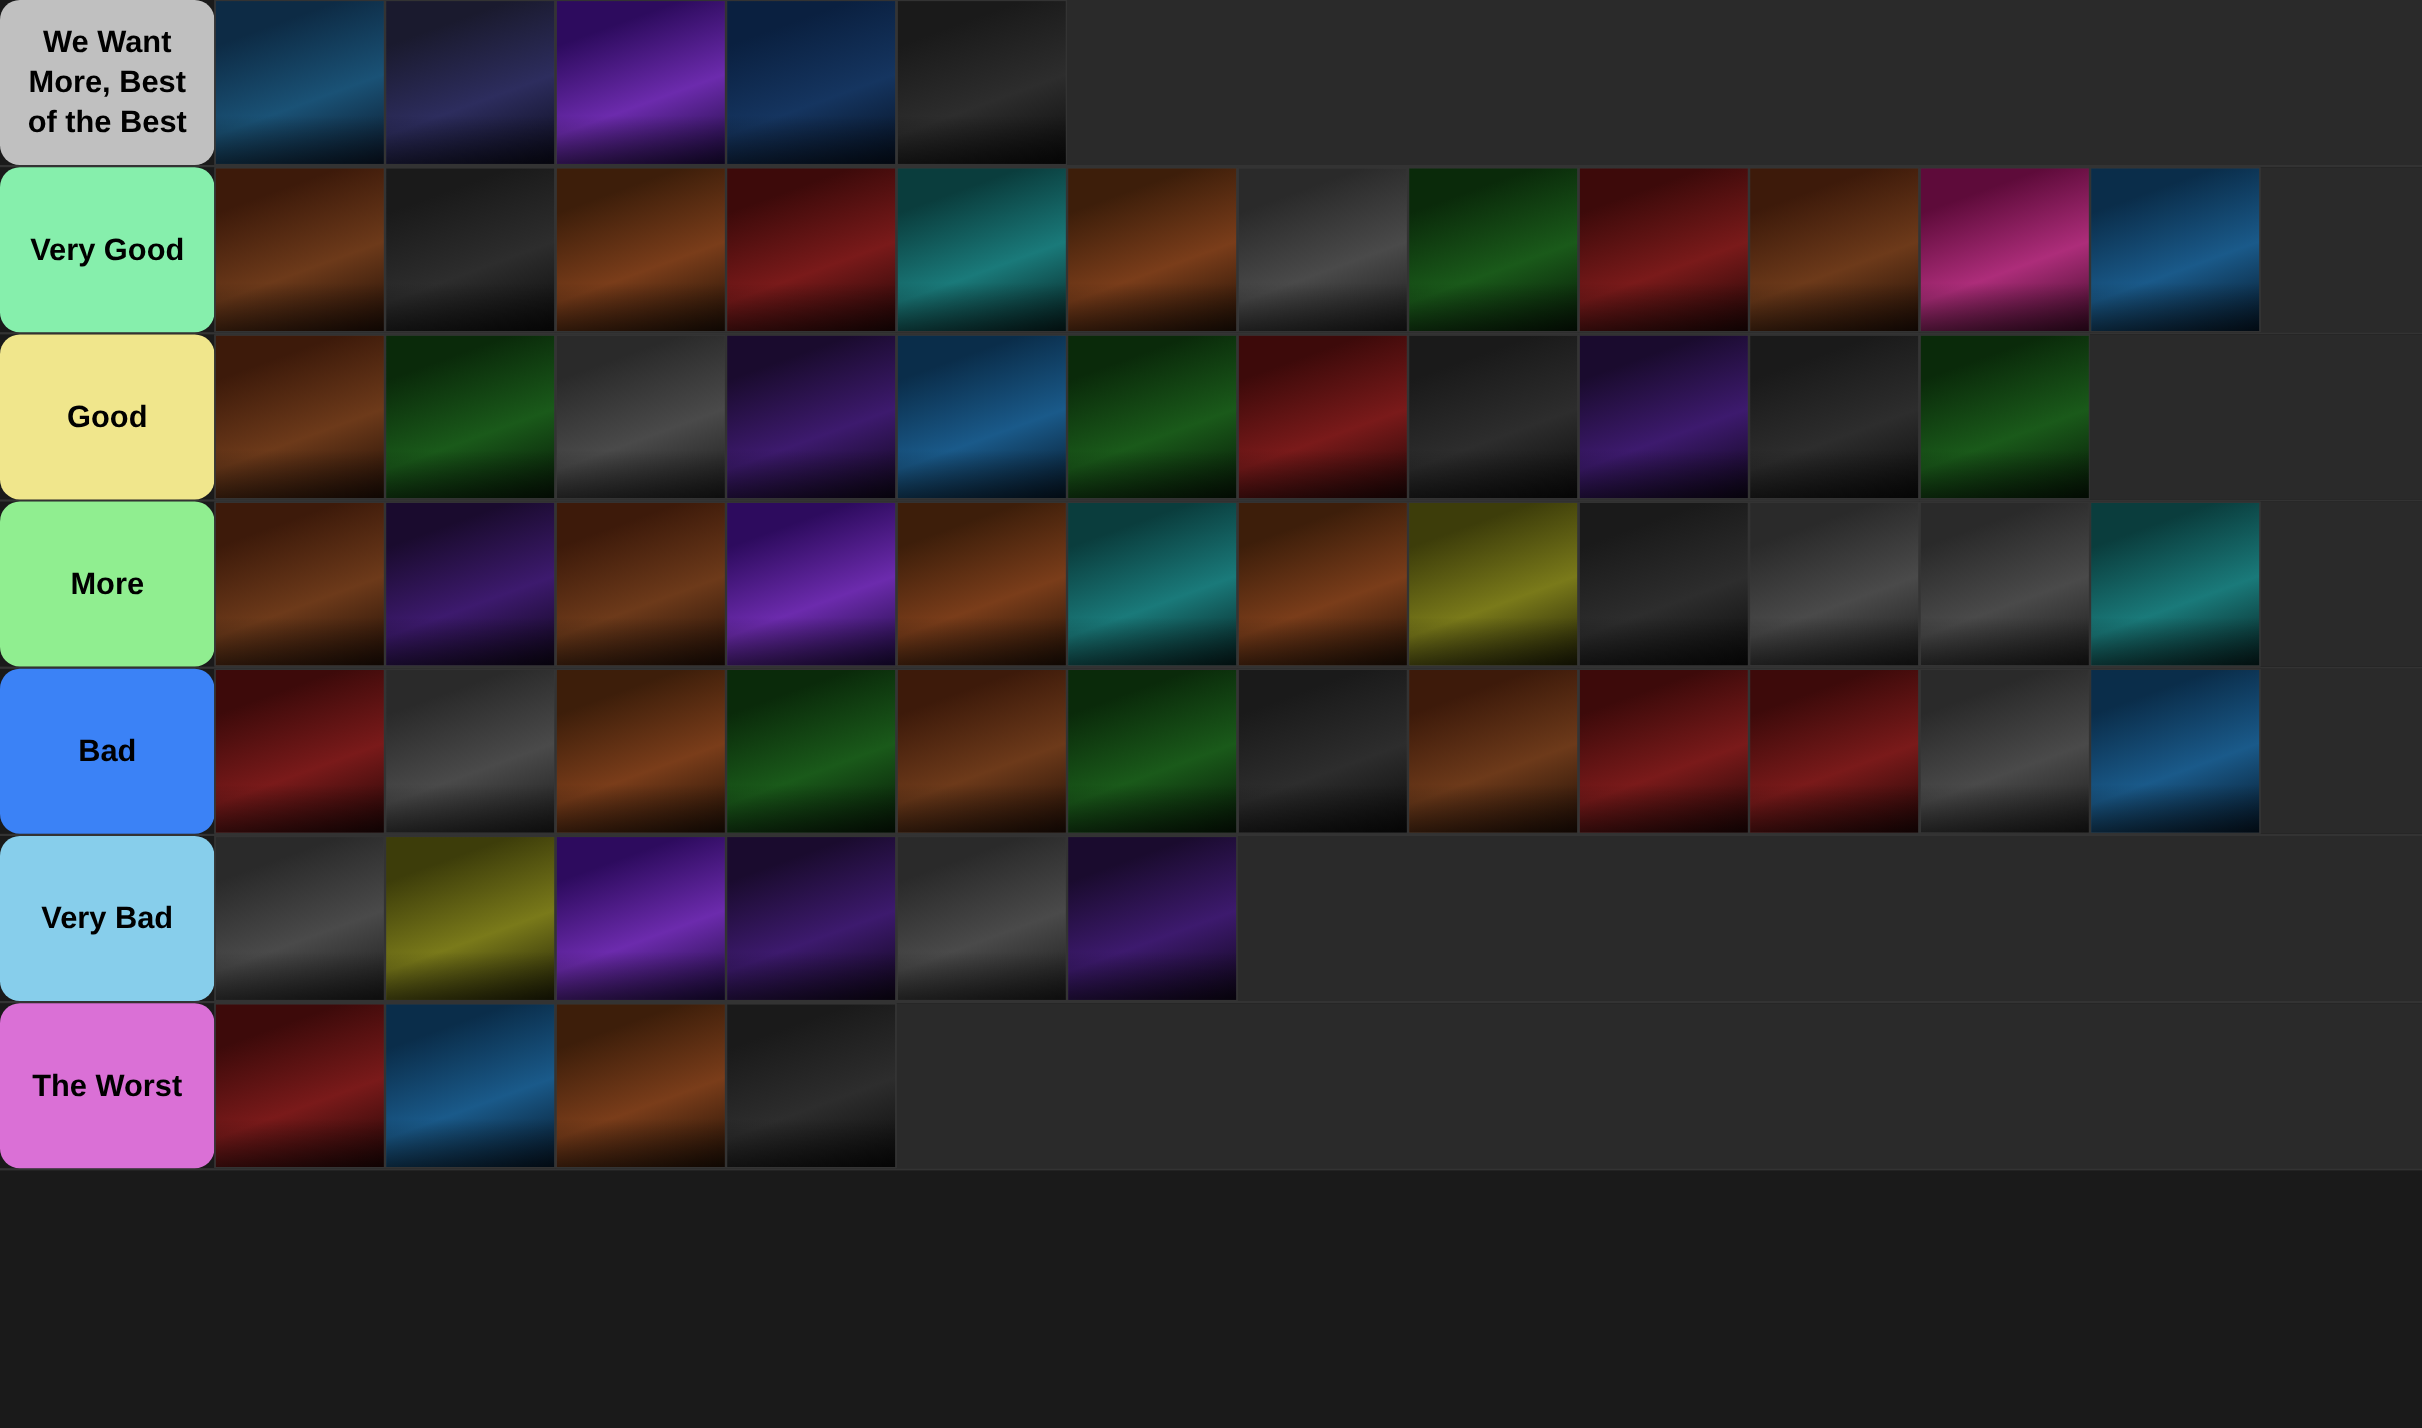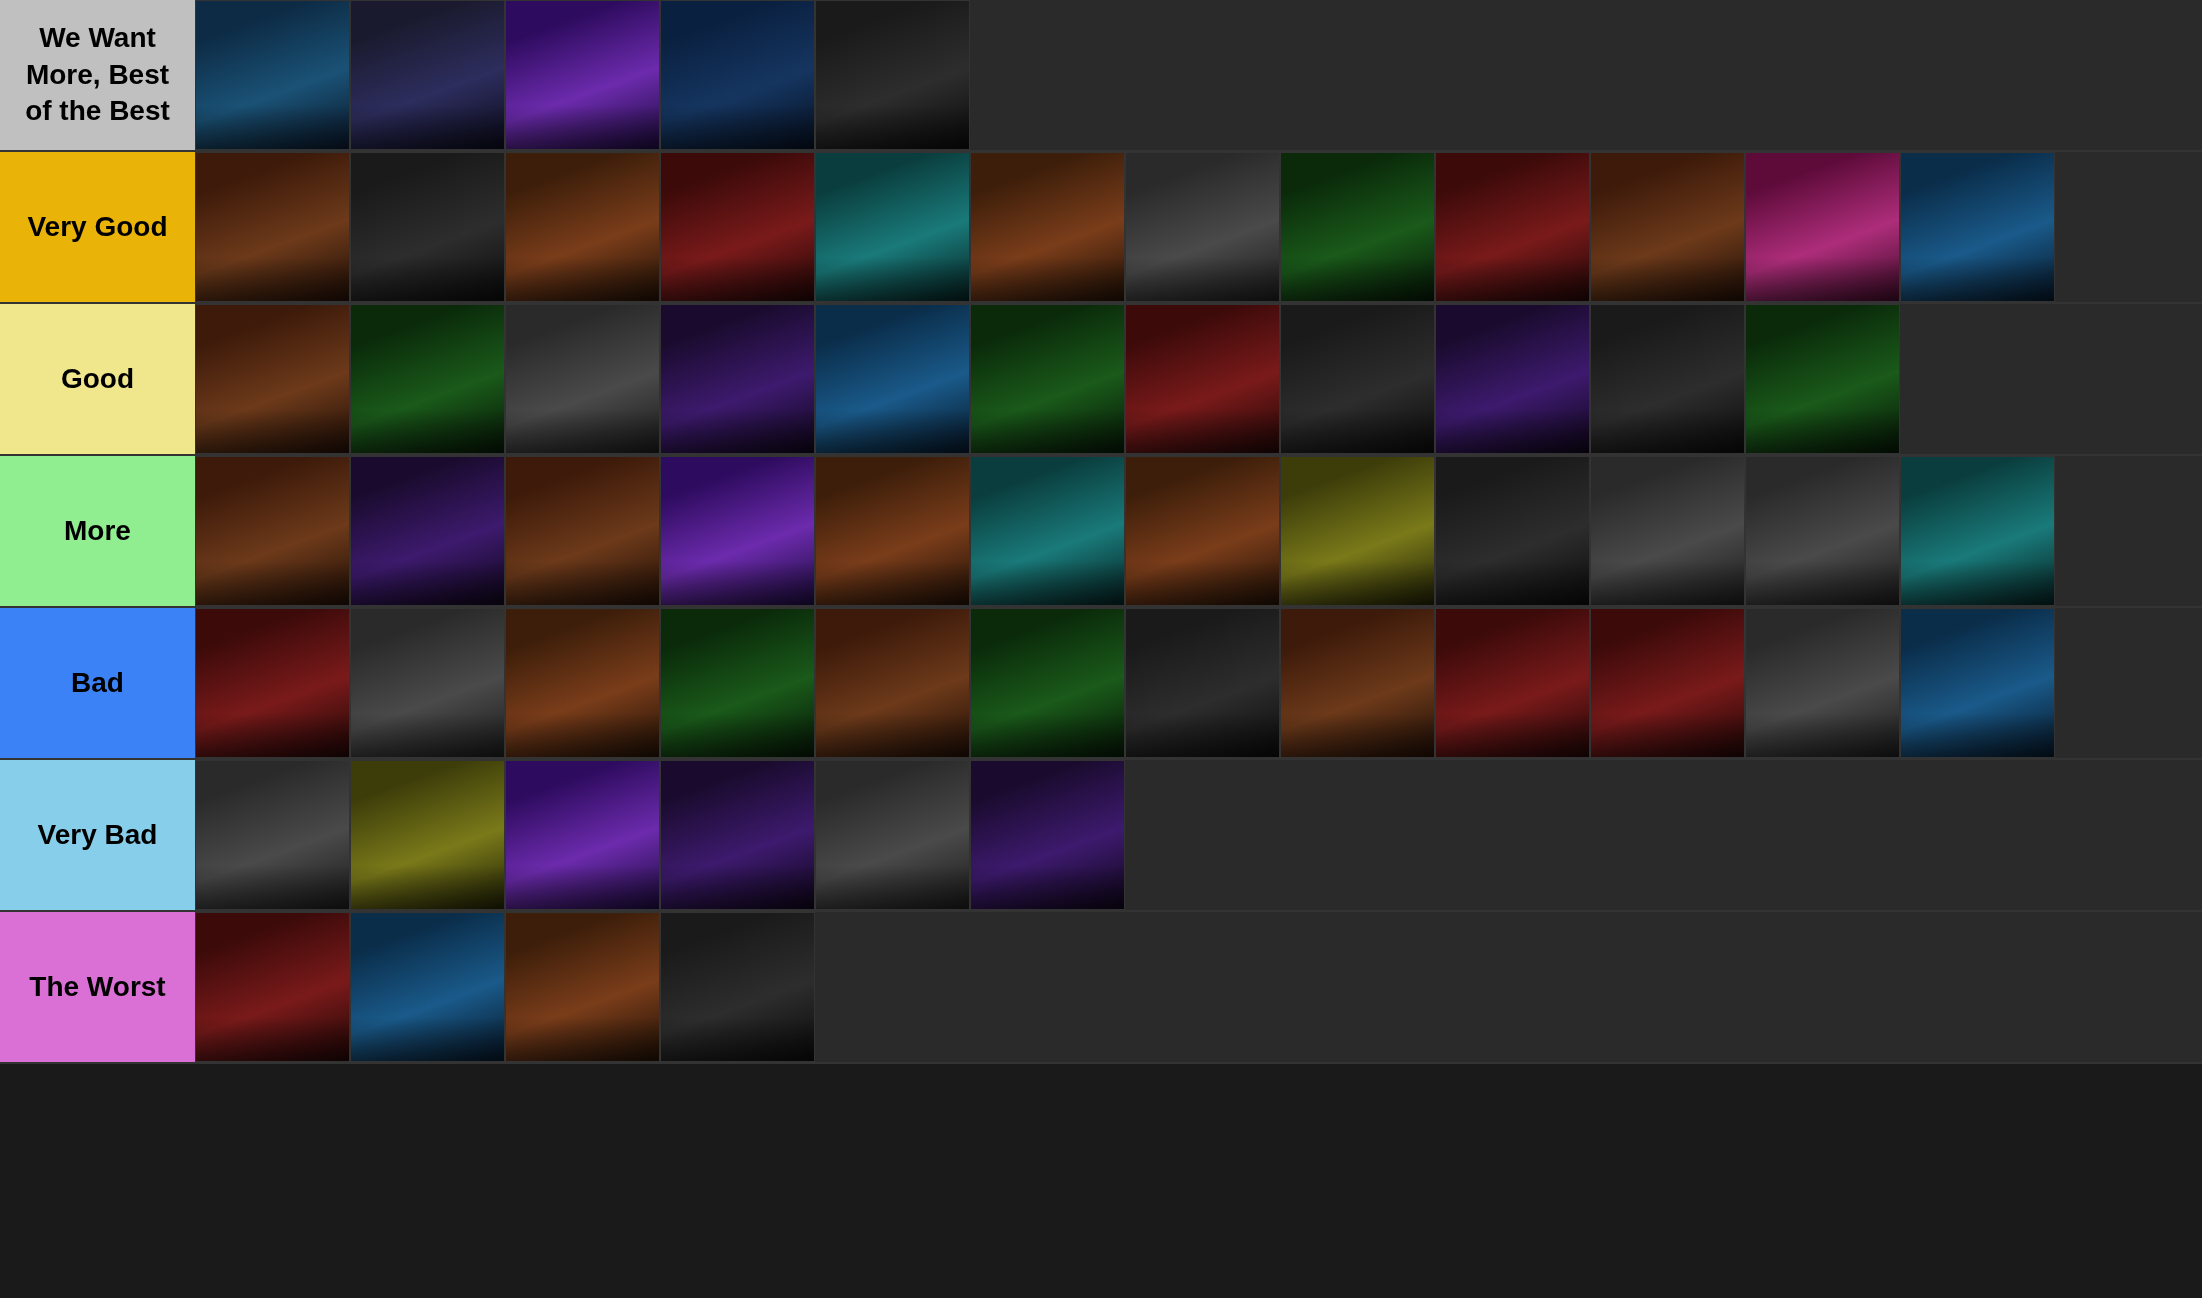--- a/index.html
+++ b/index.html
@@ -23,20 +23,21 @@
       min-width: 195px;
       display: flex;
       align-items: center;
       justify-content: center;
       font-size: 28px;
       font-weight: bold;
       color: #000;
       text-align: center;
       padding: 10px;
       line-height: 1.3;
+      border-radius: 18px;
     }
     .tier-items {
       display: flex;
       flex-direction: row;
       flex-wrap: nowrap;
       background: #2a2a2a;
       flex: 1;
     }
     .tier-item {
       width: 155px;
@@ -57,21 +58,21 @@
       font-size: 10px;
       color: #ccc;
       text-align: center;
       overflow: hidden;
       position: relative;
     }
 
     
     .tier-wwmbb { background-color: #c0c0c0; }
     .tier-best { background-color: #f08080; }
-    .tier-very-good { background-color: #eab308; }
+    .tier-very-good { background-color: #86efac; }
     .tier-good { background-color: #f0e68c; }
     .tier-okay { background-color: #90ee90; }
     .tier-bad { background-color: #3b82f6; }
     .tier-very-bad { background-color: #87ceeb; }
     .tier-worst { background-color: #da70d6; }
 
     
     .c-dragon { background: linear-gradient(160deg, #0d2b45 20%, #1a5276 60%, #0a1628 100%); }
     .c-samurai { background: linear-gradient(160deg, #1a1a2e 20%, #2d2d5e 60%, #0a0a1a 100%); }
     .c-purple { background: linear-gradient(160deg, #2d0b5e 20%, #6c2bad 60%, #1a0a3a 100%); }

